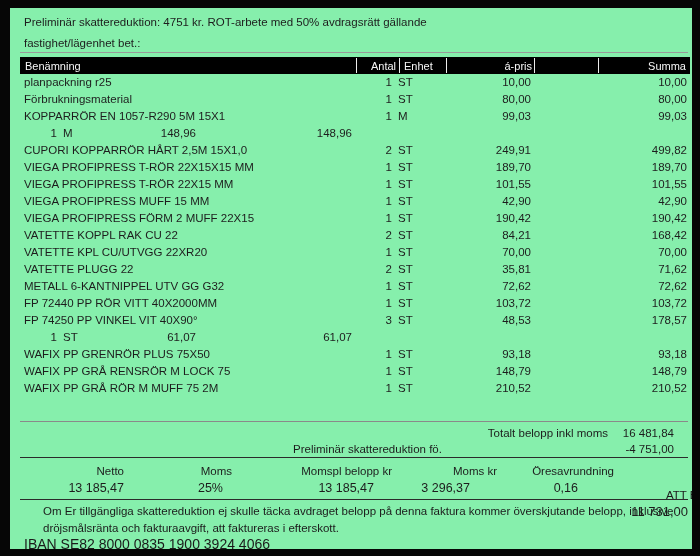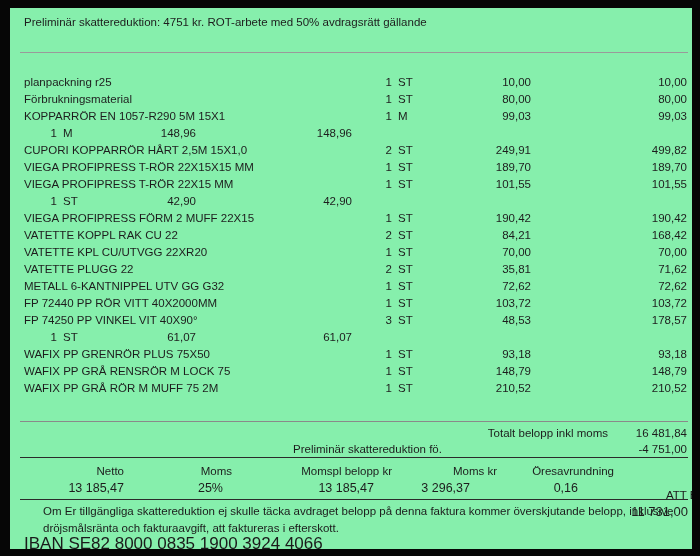--- a/index.html
+++ b/index.html
@@ -48,47 +48,56 @@
   .c-unit{width:50px;padding-left:6px;}
   .c-price{width:89px;text-align:right;}
   .c-sum{width:156px;text-align:right;}
 
   
   .tot-row{position:absolute;left:0;width:682px;height:15px;font-size:11.5px;line-height:15px;white-space:nowrap;}
   .tot-1{top:418px;}
   .tot-2{top:434px;}
   .tot-1 .tot-label{position:absolute;right:84px;}
   .tot-2 .tot-label{position:absolute;left:283px;}
-  .tot-value{position:absolute;right:5px;text-align:left;margin-left:28px;}
+  .tot-value{position:absolute;right:18px;text-align:left;margin-left:28px;}
 
   
   .summary{position:absolute;left:0;width:678px;display:grid;
     grid-template-columns:114px 99px 151px 96px 108px 110px;}
   .summary > div{text-align:right;white-space:nowrap;}
   .summary-h{top:456px;font-size:11.5px;line-height:14px;gap:9px;}
   .summary-v{top:472px;font-size:12.5px;line-height:16px;}
   .summary .bold{font-weight:normal;margin-top:24px;}
   .summary-v .bold{font-size:13px;padding-left:40px;}
 
   
   .terms{position:absolute;left:14px;top:495px;width:666px;font-size:11.5px;line-height:16.5px;color:#1b1b1b;margin-left:19px;}
-  .iban{position:absolute;left:14px;top:528px;font-size:17px;line-height:16px;color:#1b1b1b;text-align:center;}
+  .iban{position:absolute;left:14px;top:528px;font-size:14px;line-height:16px;color:#1b1b1b;text-align:center;}
 </style>
 </head>
 <body>
 
 <div class="frame">
   <div class="page">
 
     <div class="intro">
       <div>Preliminär skattereduktion: 4751 kr. ROT-arbete med 50% avdragsrätt gällande</div>
+      <div>fastighet/lägenhet bet.:</div>
     </div>
 
     <div class="rule rule-top"></div>
 
+    <div class="thead">
+      <div class="hc h-name">Benämning</div>
+      <div class="hc h-qty">Antal</div>
+      <div class="hc h-unit">Enhet</div>
+      <div class="hc h-price">á-pris</div>
+      <div class="hc h-blank"></div>
+      <div class="hc h-sum">Summa</div>
+    </div>
 
     <div class="tbody">
         <div class="trow">
           <div class="tc c-name">planpackning r25</div>
           <div class="tc c-qty">1</div>
           <div class="tc c-unit">ST</div>
           <div class="tc c-price">10,00</div>
           <div class="tc c-sum">10,00</div>
         </div>
         <div class="trow">
@@ -126,20 +135,21 @@
           <div class="tc c-sum">189,70</div>
         </div>
         <div class="trow">
           <div class="tc c-name">VIEGA PROFIPRESS T-RÖR 22X15 MM</div>
           <div class="tc c-qty">1</div>
           <div class="tc c-unit">ST</div>
           <div class="tc c-price">101,55</div>
           <div class="tc c-sum">101,55</div>
         </div>
         <div class="trow">
+          <div class="tc c-name">VIEGA PROFIPRESS MUFF 15 MM</div>
           <div class="tc c-qty">1</div>
           <div class="tc c-unit">ST</div>
           <div class="tc c-price">42,90</div>
           <div class="tc c-sum">42,90</div>
         </div>
         <div class="trow">
           <div class="tc c-name">VIEGA PROFIPRESS FÖRM 2 MUFF 22X15</div>
           <div class="tc c-qty">1</div>
           <div class="tc c-unit">ST</div>
           <div class="tc c-price">190,42</div>

